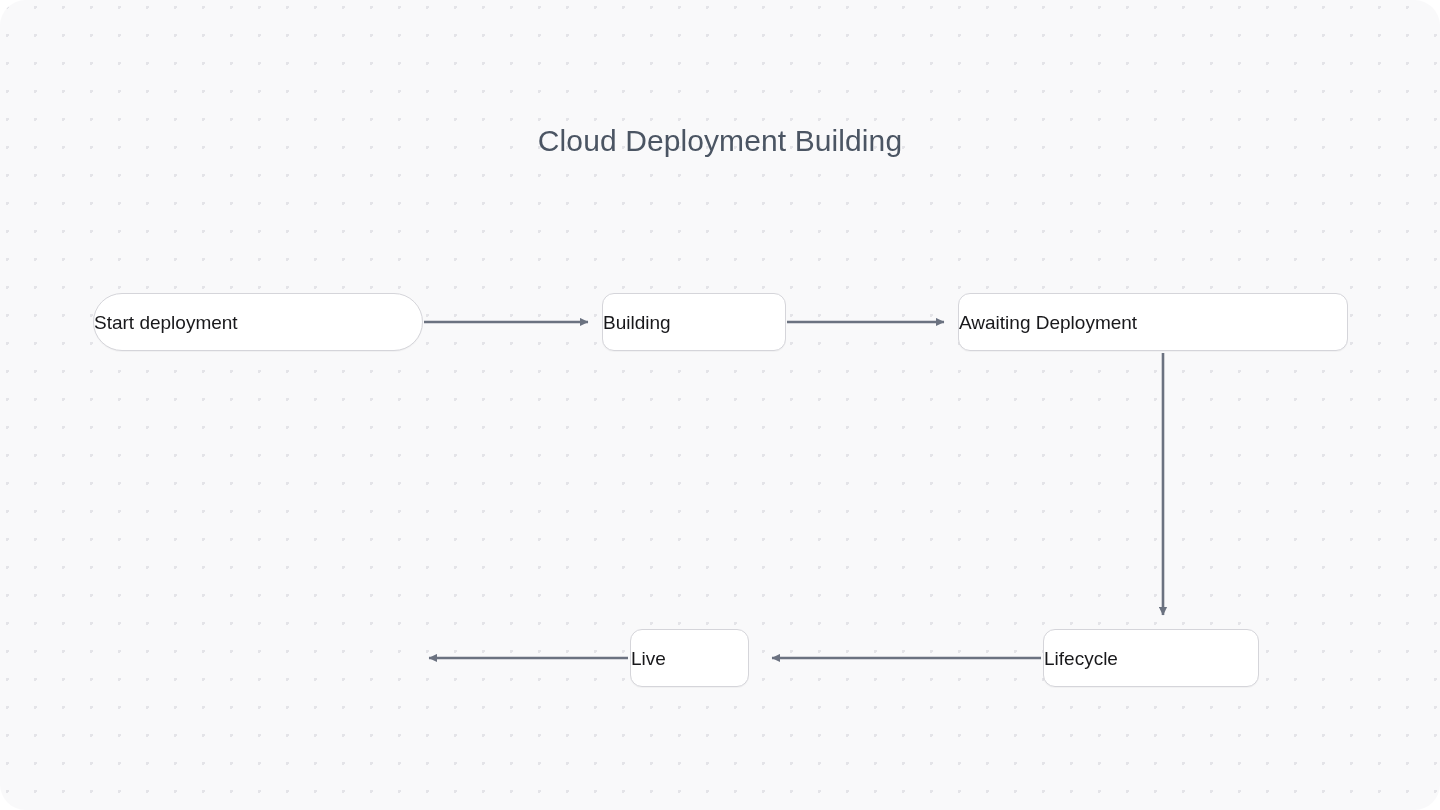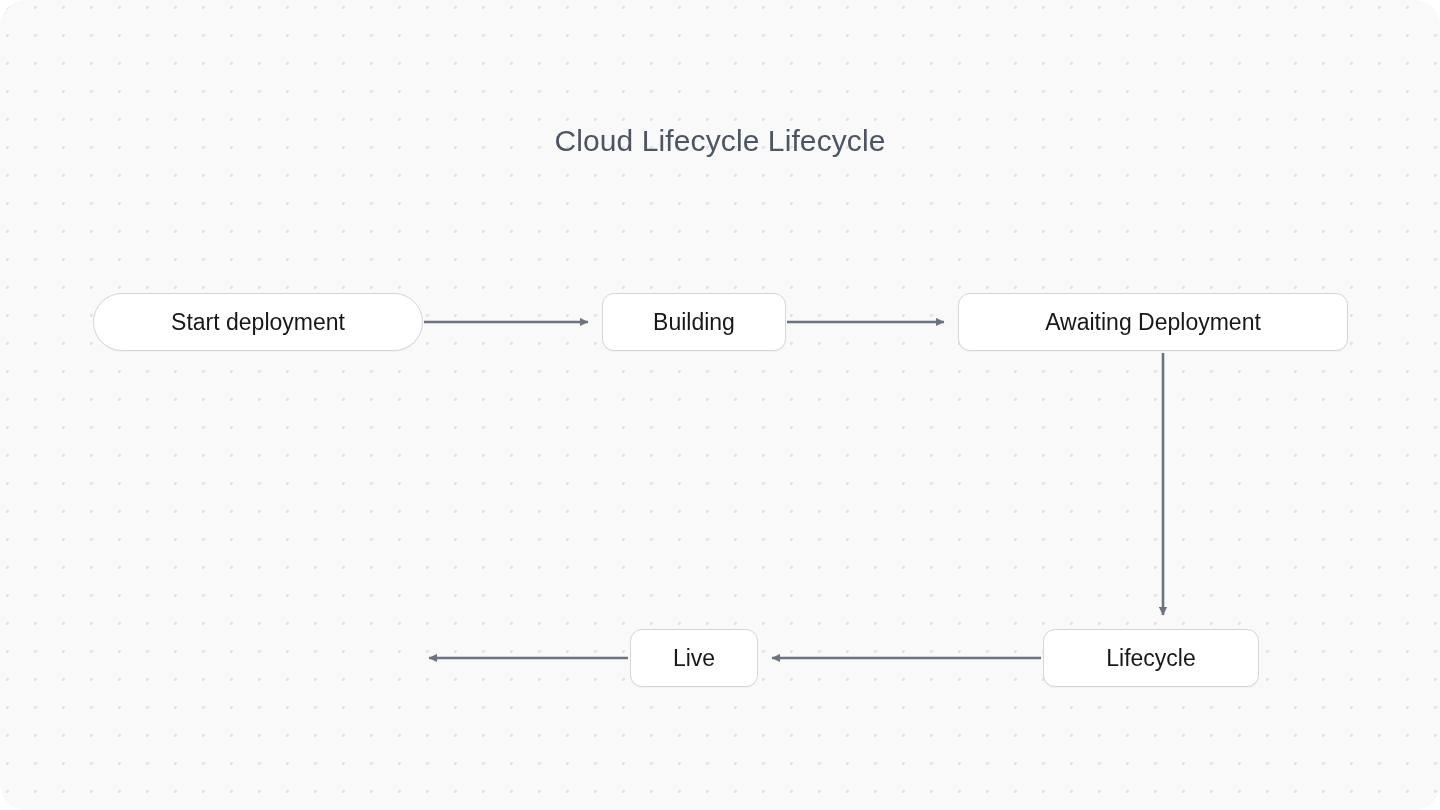--- a/index.html
+++ b/index.html
@@ -52,47 +52,46 @@
   }
 
   
   .node {
     position: absolute;
     box-sizing: border-box;
     background: #ffffff;
     border: 1.5px solid #d5d5da;
     display: flex;
     align-items: center;
-    justify-content: center;
     color: #18181b;
-    font-size: 23px;
+    font-size: 19px;
     font-weight: 400;
     line-height: 1;
     white-space: nowrap;
     box-shadow: 0 1px 1px rgba(16,16,20,0.035);
   }
   .node.terminal { border-radius: 999px; }
   .node.process  { border-radius: 12px; }
 
   
   #node-start     { left: 93px;   top: 293px; width: 330px; height: 58px; }
   #node-building  { left: 602px;  top: 293px; width: 184px; height: 58px; }
   #node-awaiting  { left: 958px;  top: 293px; width: 390px; height: 58px; }
 
   
   #node-end       { left: 101px;  top: 629px; width: 314px; height: 58px; }
-  #node-live      { left: 630px;  top: 629px; width: 128px; height: 58px; }
+  #node-live      { left: 630px;  top: 629px; width: 119px; height: 58px; }
   #node-deploying { left: 1043px; top: 629px; width: 216px; height: 58px; }
 </style>
 </head>
 <body>
 
 <div id="canvas">
 
-  <div id="chart-title">Cloud Lifecycle Lifecycle</div>
+  <div id="chart-title">Cloud Deployment Building</div>
 
   <svg id="edges" width="1440" height="810" viewBox="0 0 1440 810">
     <defs>
       <marker id="ah-right" markerWidth="9" markerHeight="9" refX="8.2" refY="4.5" orient="auto" markerUnits="userSpaceOnUse">
         <path d="M0,0.3 L8.6,4.5 L0,8.7 Z" fill="#6b7280"></path>
       </marker>
       <marker id="ah-left" markerWidth="9" markerHeight="9" refX="8.2" refY="4.5" orient="auto" markerUnits="userSpaceOnUse">
         <path d="M0,0.3 L8.6,4.5 L0,8.7 Z" fill="#6b7280"></path>
       </marker>
       <marker id="ah-down" markerWidth="9" markerHeight="9" refX="8.2" refY="4.5" orient="auto" markerUnits="userSpaceOnUse">

